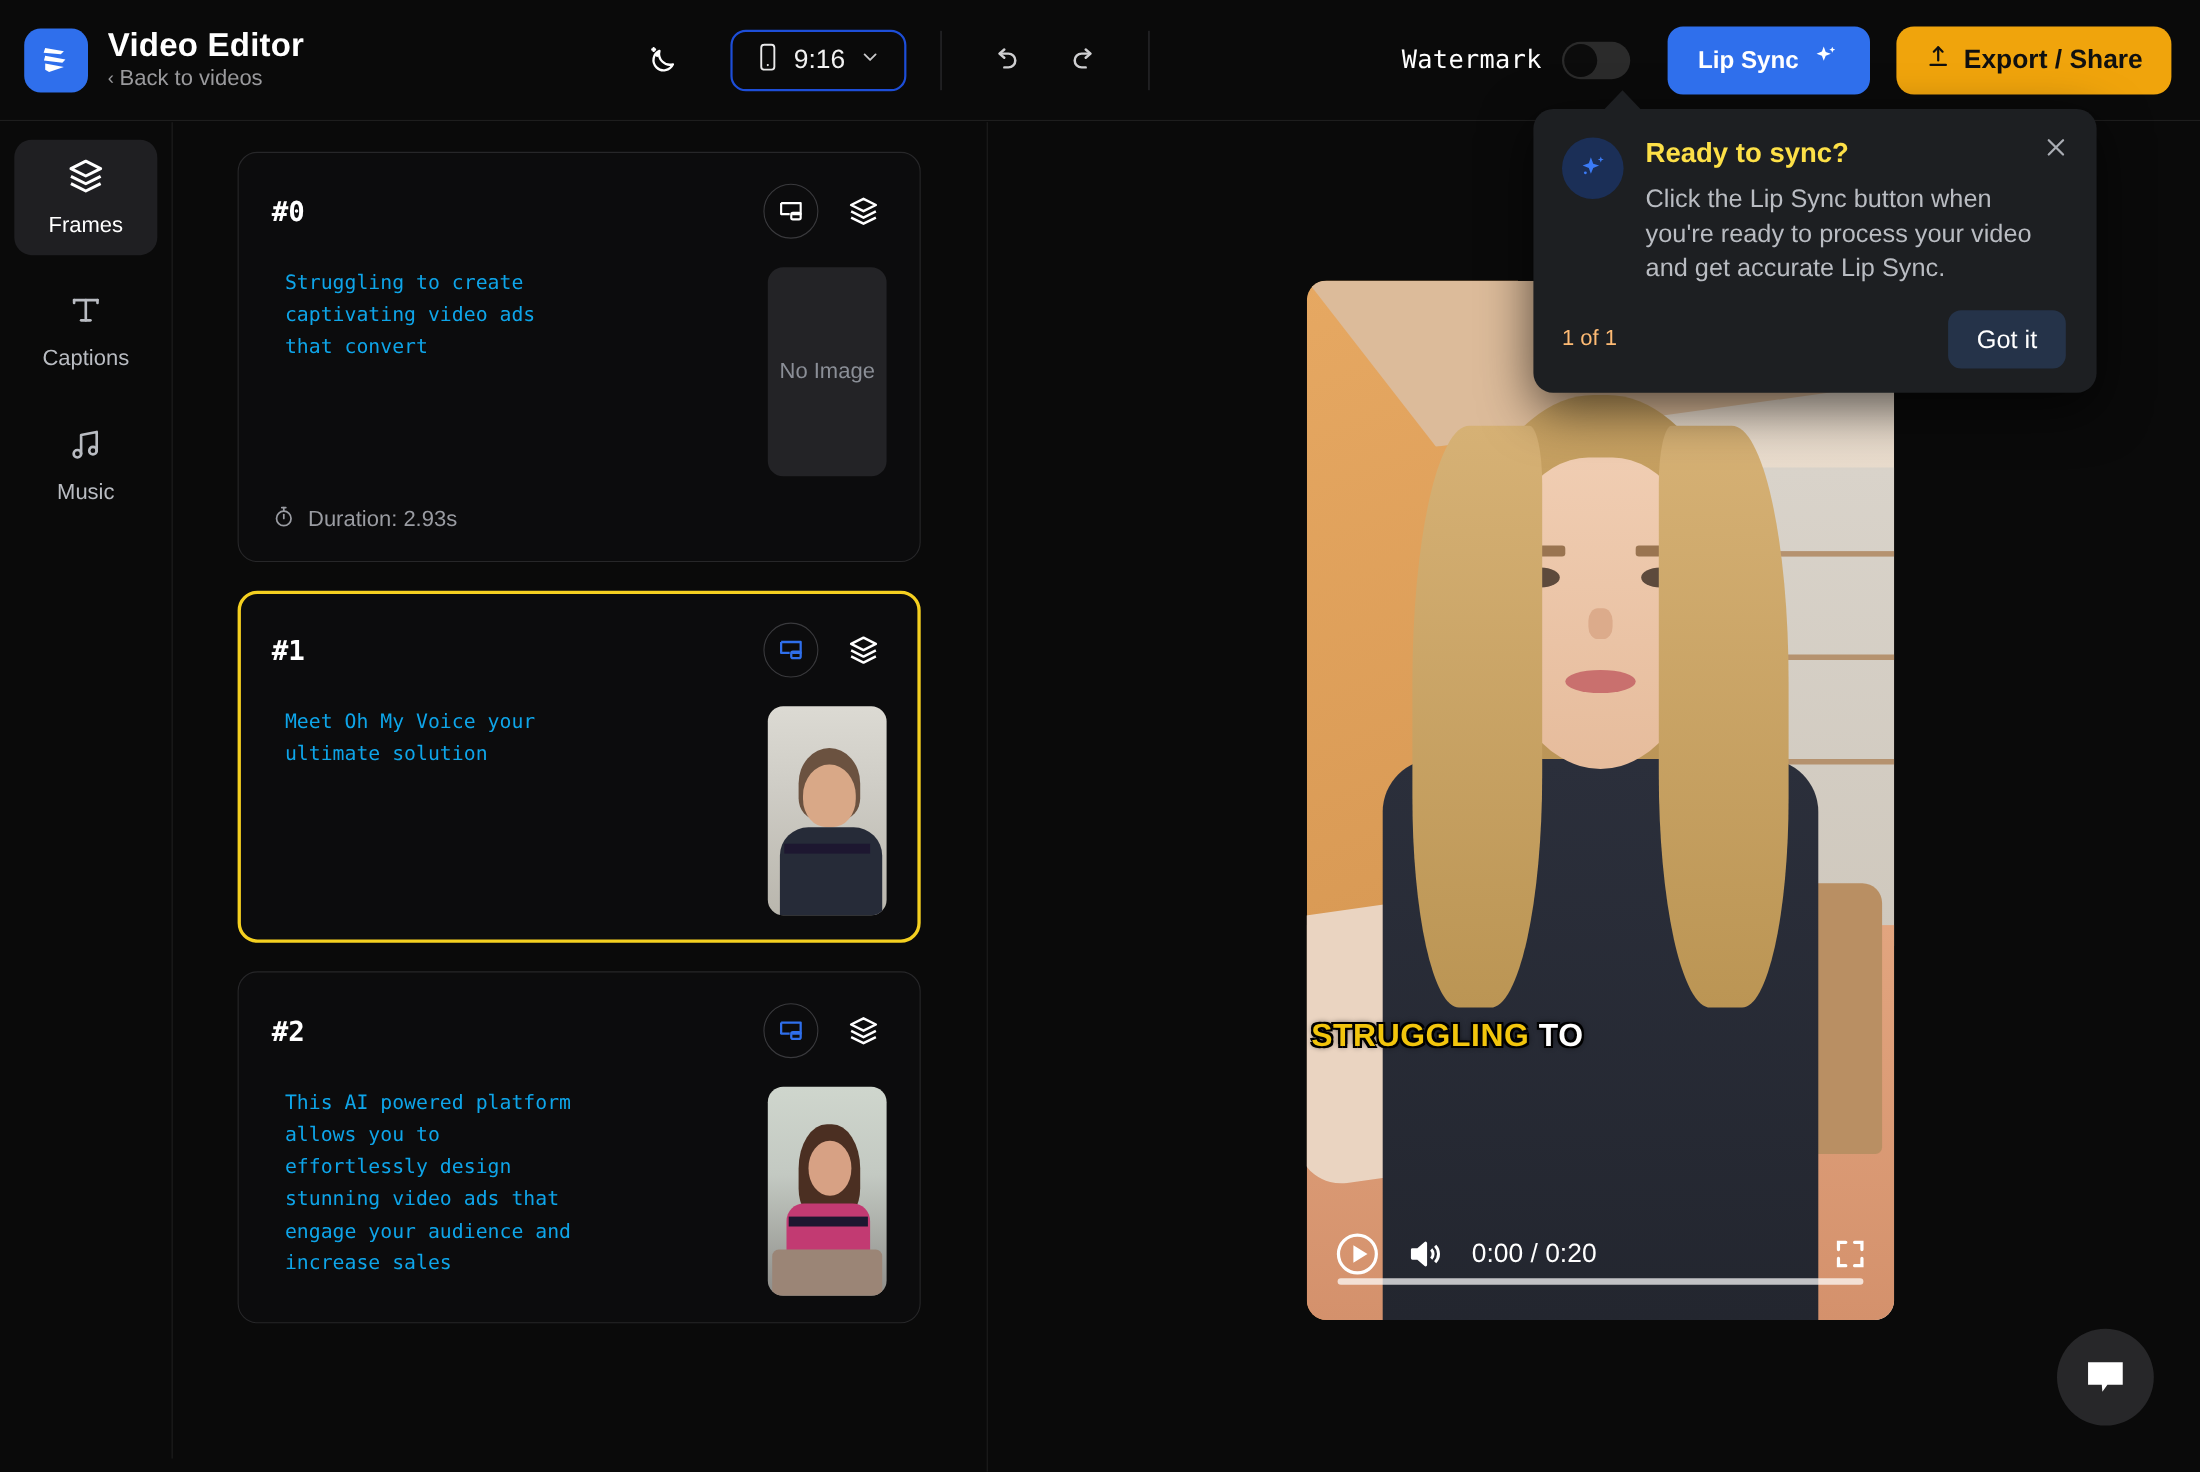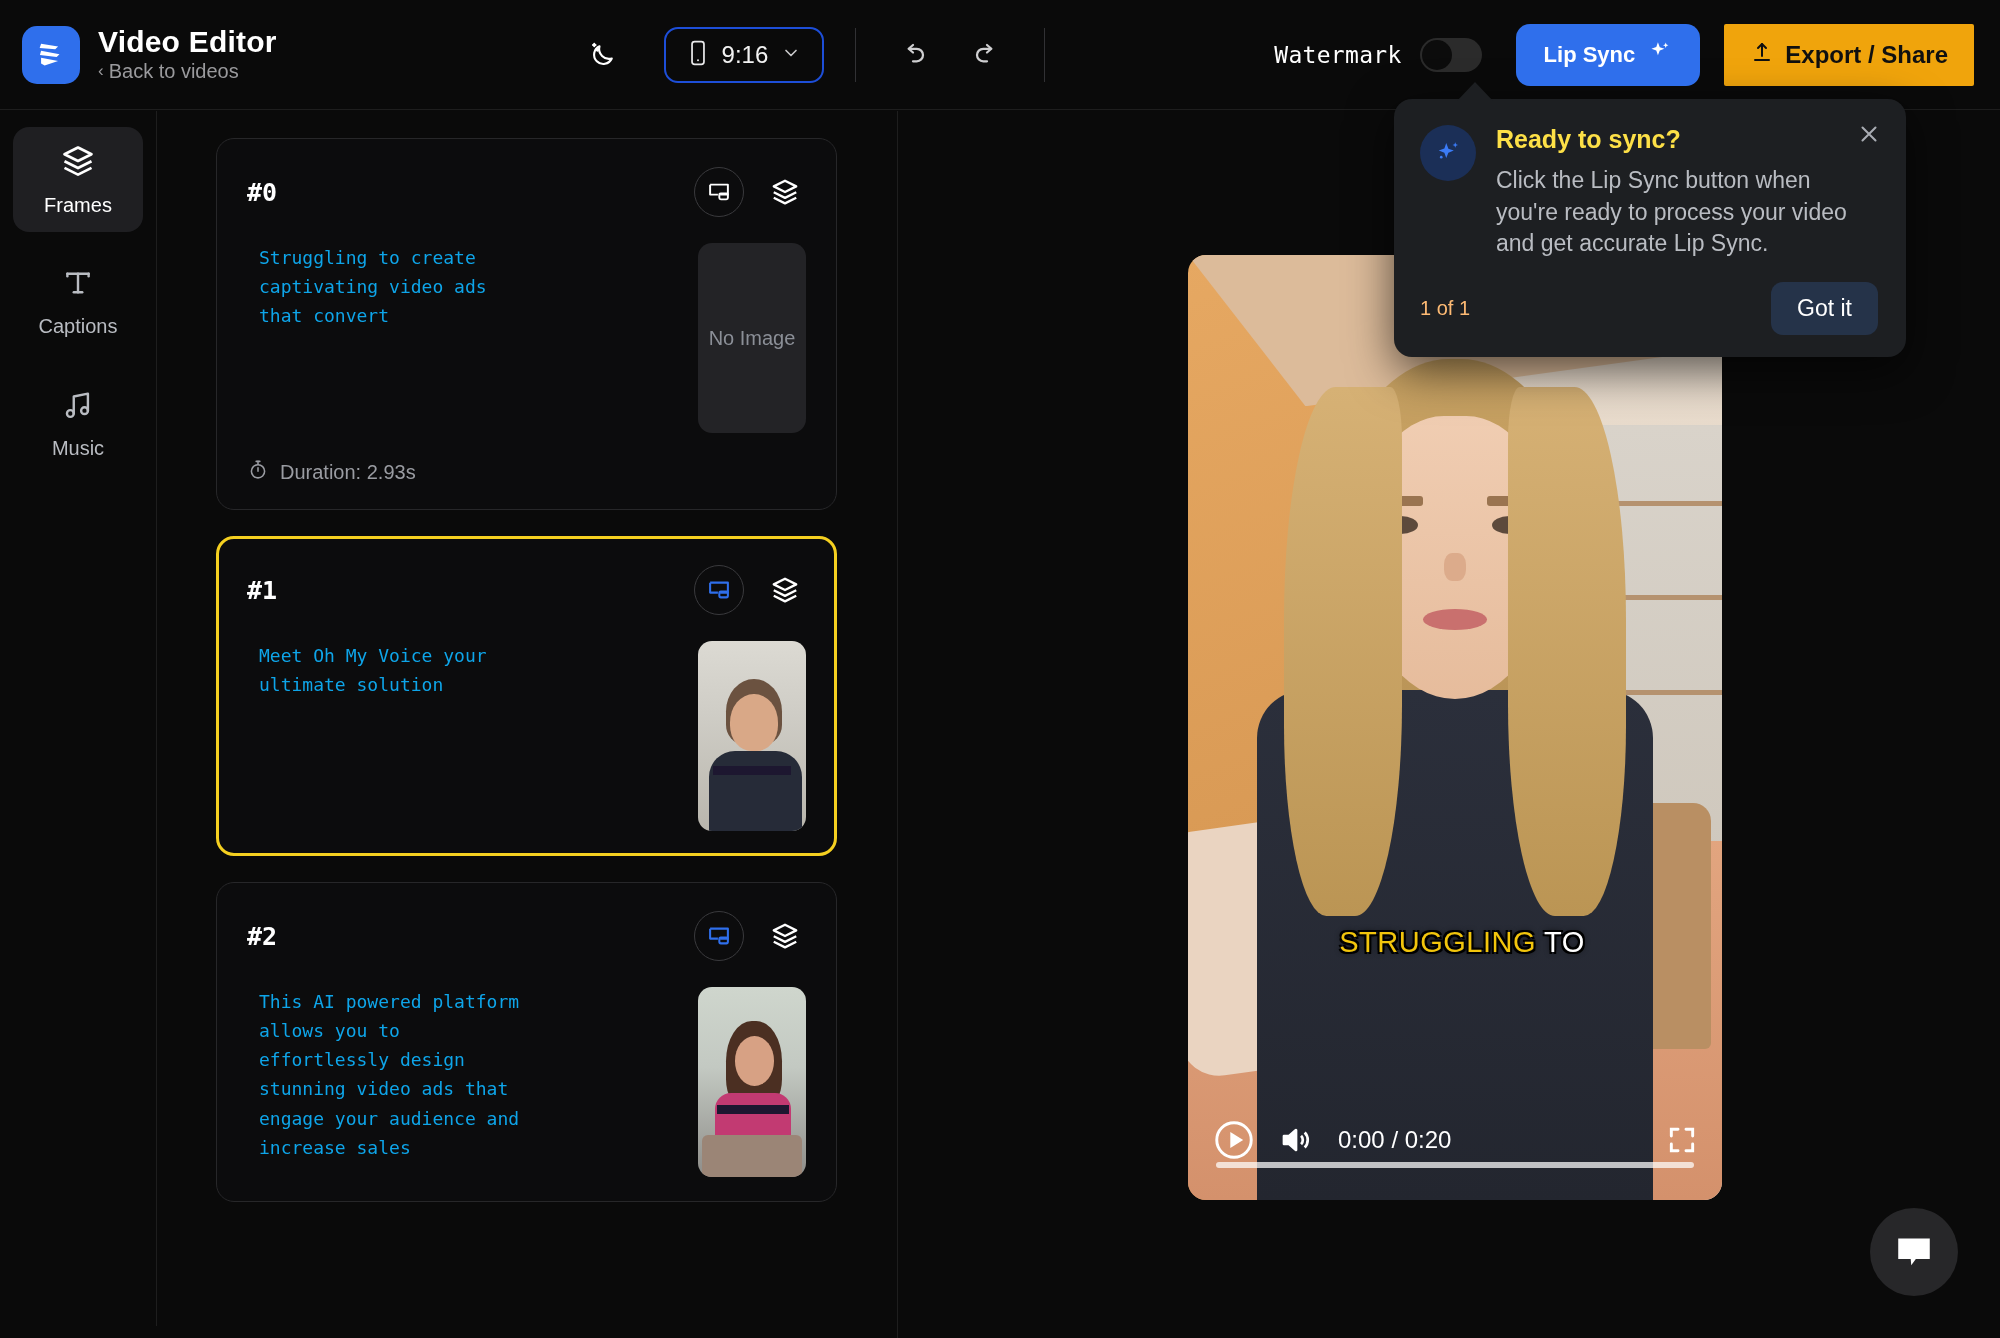--- a/index.html
+++ b/index.html
@@ -52,21 +52,21 @@
     position: absolute; left: 2px; top: 2px; width: 30px; height: 30px;
     border-radius: 50%; background: #0c0c0c;
   }
   .btn-lipsync {
     margin-left: 34px; height: 62px; padding: 0 28px; border-radius: 14px;
     background: #2f6fec; color: #fff; font-size: 22px; font-weight: 600;
     display: flex; align-items: center; gap: 11px; cursor: pointer; border: none;
     position: relative; z-index: 60;
   }
   .btn-export {
-    margin-left: 24px; height: 62px; padding: 0 26px; border-radius: 2px;
+    margin-left: 24px; height: 62px; padding: 0 26px; border-radius: 16px;
     background: #f0a40c; color: #101010; font-size: 24px; font-weight: 700;
     display: flex; align-items: center; gap: 11px; cursor: pointer; border: none;
   }
 
   
   .rail {
     position: absolute; left: 0; top: 111px; width: 157px; bottom: 12px;
     border-right: 1px solid #1e1e1e; padding-top: 16px;
     display: flex; flex-direction: column; align-items: center; gap: 5px;
   }
@@ -146,22 +146,22 @@
   .brow.l { left: 35%; } .brow.r { left: 56%; }
   .eye { position: absolute; width: 6.5%; height: 1.9%; border-radius: 50%; background: #5d4a3c; top: 27.6%; }
   .eye.l { left: 36.5%; } .eye.r { left: 57%; }
   .nose { position: absolute; left: 48%; top: 31.5%; width: 4%; height: 3%; border-radius: 40%; background: #dcab8b; }
   .mouth { position: absolute; left: 44%; top: 37.5%; width: 12%; height: 2.2%; border-radius: 50%; background: #c9706e; }
   .torso { position: absolute; left: 13%; top: 46%; width: 74%; height: 54%; border-radius: 48px 48px 0 0; background: linear-gradient(180deg,#2b2f3b 0%,#23262f 100%); }
   .hair-front-l { position: absolute; left: 18%; top: 14%; width: 22%; height: 56%; border-radius: 44% 10% 40% 36%; background: linear-gradient(180deg,#d6b175 0%,#bb9554 100%); }
   .hair-front-r { position: absolute; left: 60%; top: 14%; width: 22%; height: 56%; border-radius: 10% 44% 36% 40%; background: linear-gradient(180deg,#d6b175 0%,#bb9554 100%); }
 
   .vcaption {
-    position: absolute; left: 14px; right: 0; top: 71%; text-align: center;
-    font-size: 29px; font-weight: 400; letter-spacing: .5px;
+    position: absolute; left: 4px; right: 0; top: 71%; text-align: left;
+    font-size: 29px; font-weight: 700; letter-spacing: .5px;
     text-shadow: 0 0 6px #000, 2px 2px 0 #000, -2px 2px 0 #000, 2px -2px 0 #000, -2px -2px 0 #000;
   }
   .vc-hl { color: #f2c50c; }
   .vc-pl { color: #ffffff; }
 
   .controls { position: absolute; left: 0; right: 0; bottom: 0; height: 120px; display: flex; align-items: center; padding: 0 24px; }
   .c-play, .c-vol, .c-fs { cursor: pointer; display: flex; align-items: center; justify-content: center; }
   .c-time { font-size: 24px; color: #fff; margin-left: 24px; }
   .c-fs { margin-left: auto; }
   .seek {

